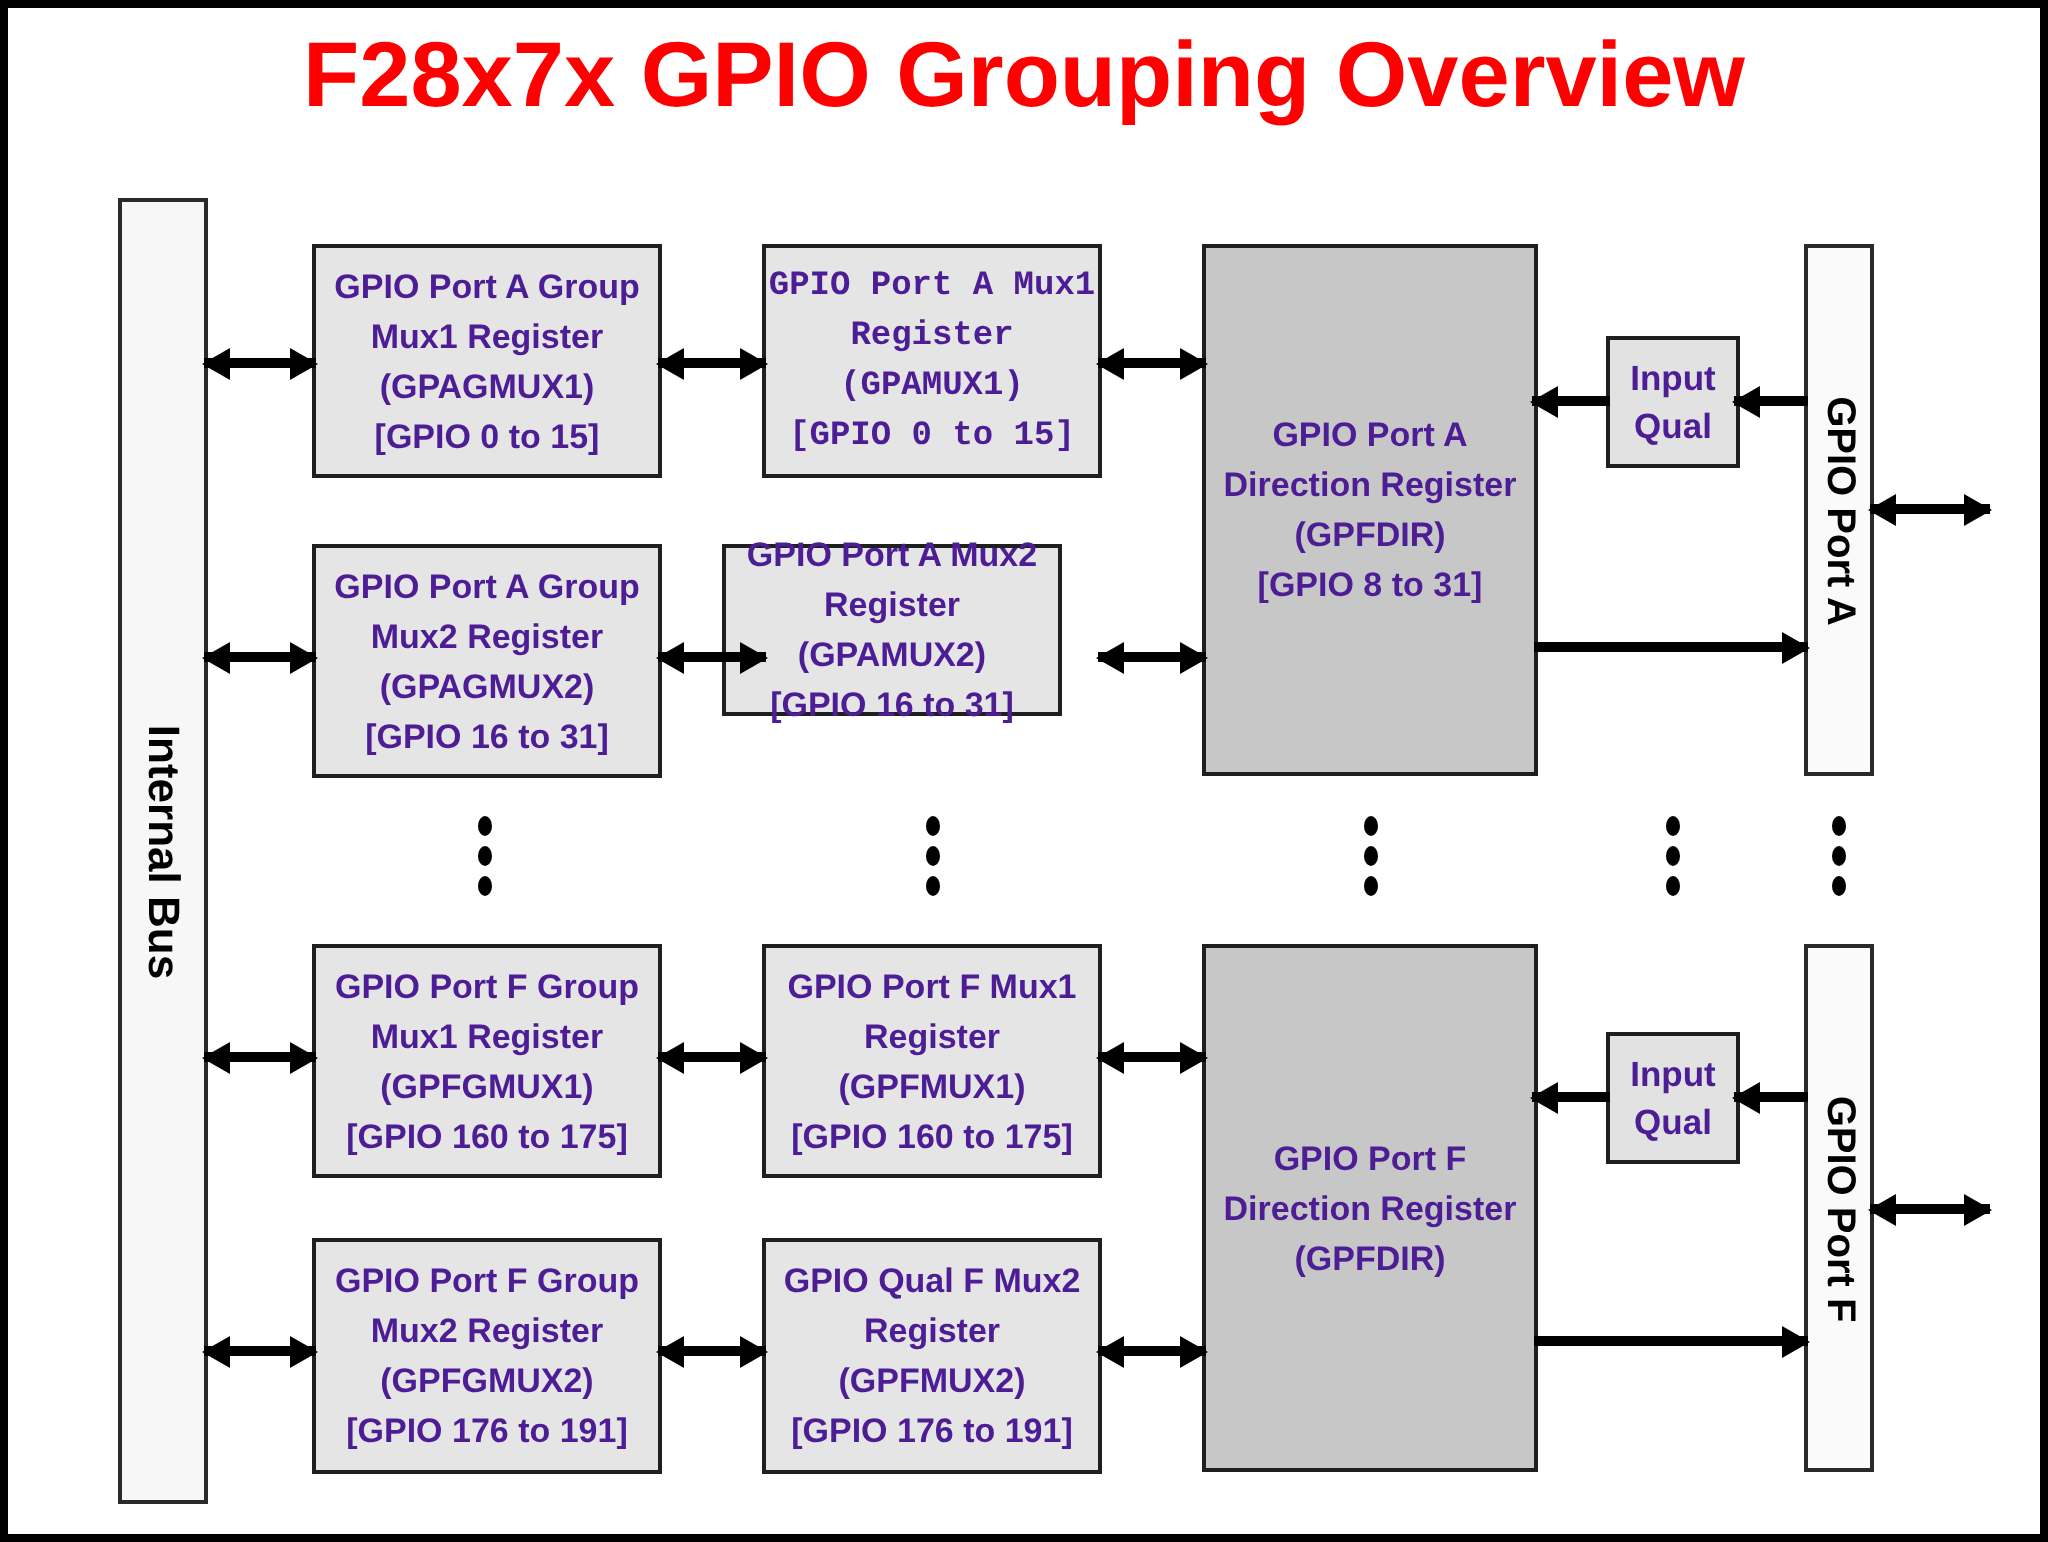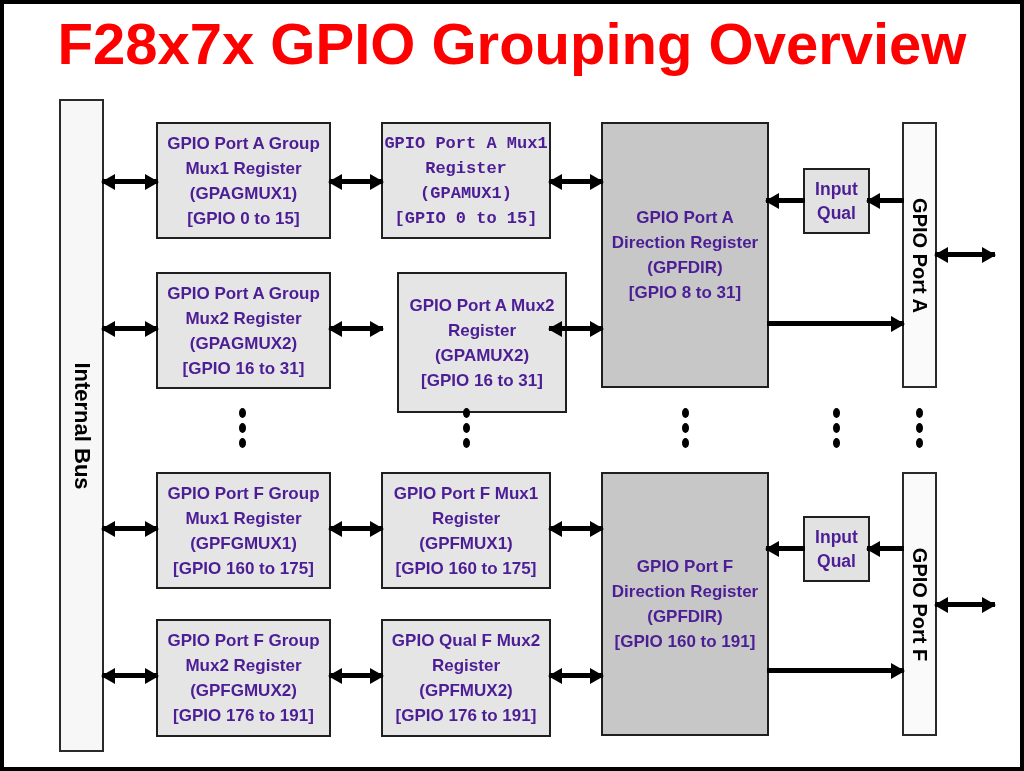--- a/index.html
+++ b/index.html
@@ -3,21 +3,21 @@
 <meta charset="utf-8">
 <style>
   html,body{margin:0;padding:0;background:#fff;}
   .canvas{
     position:relative; width:1024px; height:771px;
     background:#ffffff; border:4px solid #000; box-sizing:border-box;
     font-family:"Liberation Sans", sans-serif; overflow:hidden;
   }
   .title{
     position:absolute; left:0; top:6px; width:100%;
-    text-align:center; font-weight:bold; font-size:58px; letter-spacing:0px;
+    text-align:center; font-weight:bold; font-size:46px; letter-spacing:0px;
     color:#ff0000; white-space:nowrap;
   }
   .blk{
     position:absolute; box-sizing:border-box;
     border:2.5px solid #1f1f1f; background:#e5e5e5;
     display:flex; flex-direction:column; align-items:center; justify-content:center;
     text-align:right; font-weight:bold; color:#4c1d95;
     font-size:17px; line-height:25px;
   }
   .blk.dark{ background:#c7c7c7; }
@@ -90,21 +90,21 @@
     <span>(GPFGMUX2)</span>
     <span>[GPIO 176 to 191]</span>
   </div>
 
   <div class="blk" style="left:377px; top:118px; width:170px; height:117px;font-family:Liberation Mono, monospace;">
     <span>GPIO Port A Mux1</span>
     <span>Register</span>
     <span>(GPAMUX1)</span>
     <span>[GPIO 0 to 15]</span>
   </div>
-  <div class="blk" style="left:393px; top:268px; width:170px; height:141px;">
+  <div class="blk" style="left:357px; top:268px; width:170px; height:86px;">
     <span>GPIO Port A Mux2</span>
     <span>Register</span>
     <span>(GPAMUX2)</span>
     <span>[GPIO 16 to 31]</span>
   </div>
   <div class="blk" style="left:377px; top:468px; width:170px; height:117px;">
     <span>GPIO Port F Mux1</span>
     <span>Register</span>
     <span>(GPFMUX1)</span>
     <span>[GPIO 160 to 175]</span>
@@ -119,21 +119,20 @@
   <div class="blk dark" style="left:597px; top:118px; width:168px; height:266px;">
     <span>GPIO Port A</span>
     <span>Direction Register</span>
     <span>(GPFDIR)</span>
     <span>[GPIO 8 to 31]</span>
   </div>
   <div class="blk dark" style="left:597px; top:468px; width:168px; height:264px;">
     <span>GPIO Port F</span>
     <span>Direction Register</span>
     <span>(GPFDIR)</span>
-    <span>[GPIO 160 to 191]</span>
   </div>
 
   <div class="blk iq" style="left:799px; top:164px; width:67px; height:66px;">
     <span>Input</span>
     <span>Qual</span>
   </div>
   <div class="blk iq" style="left:799px; top:512px; width:67px; height:66px;">
     <span>Input</span>
     <span>Qual</span>
   </div>

